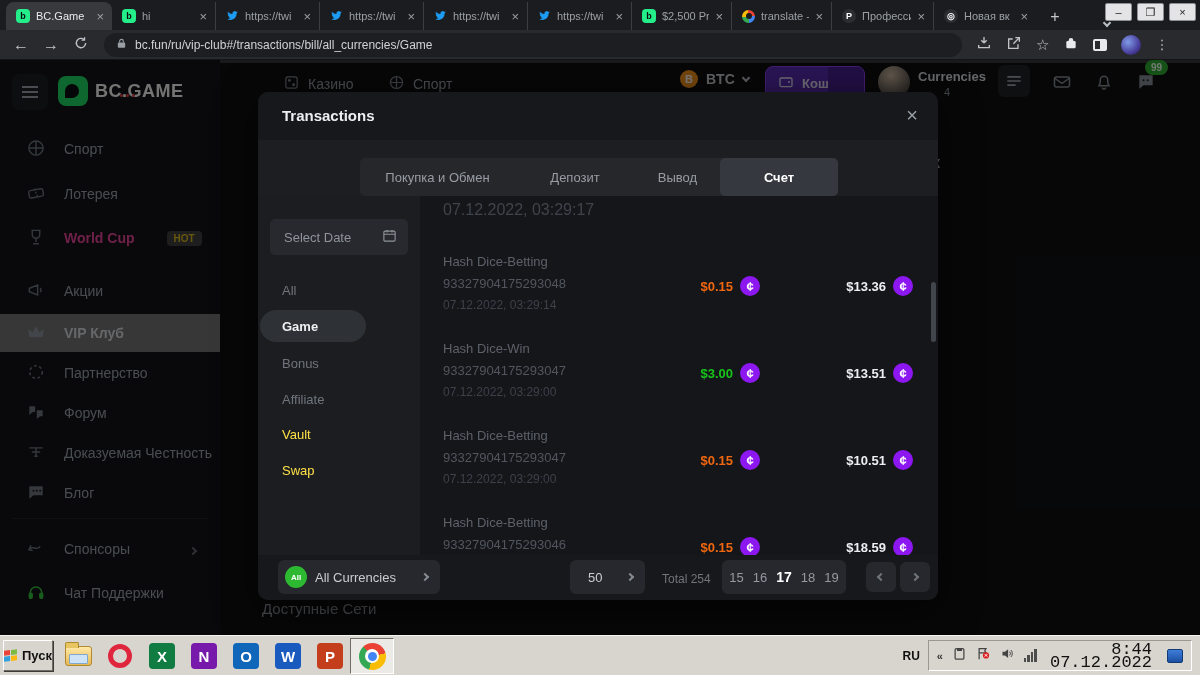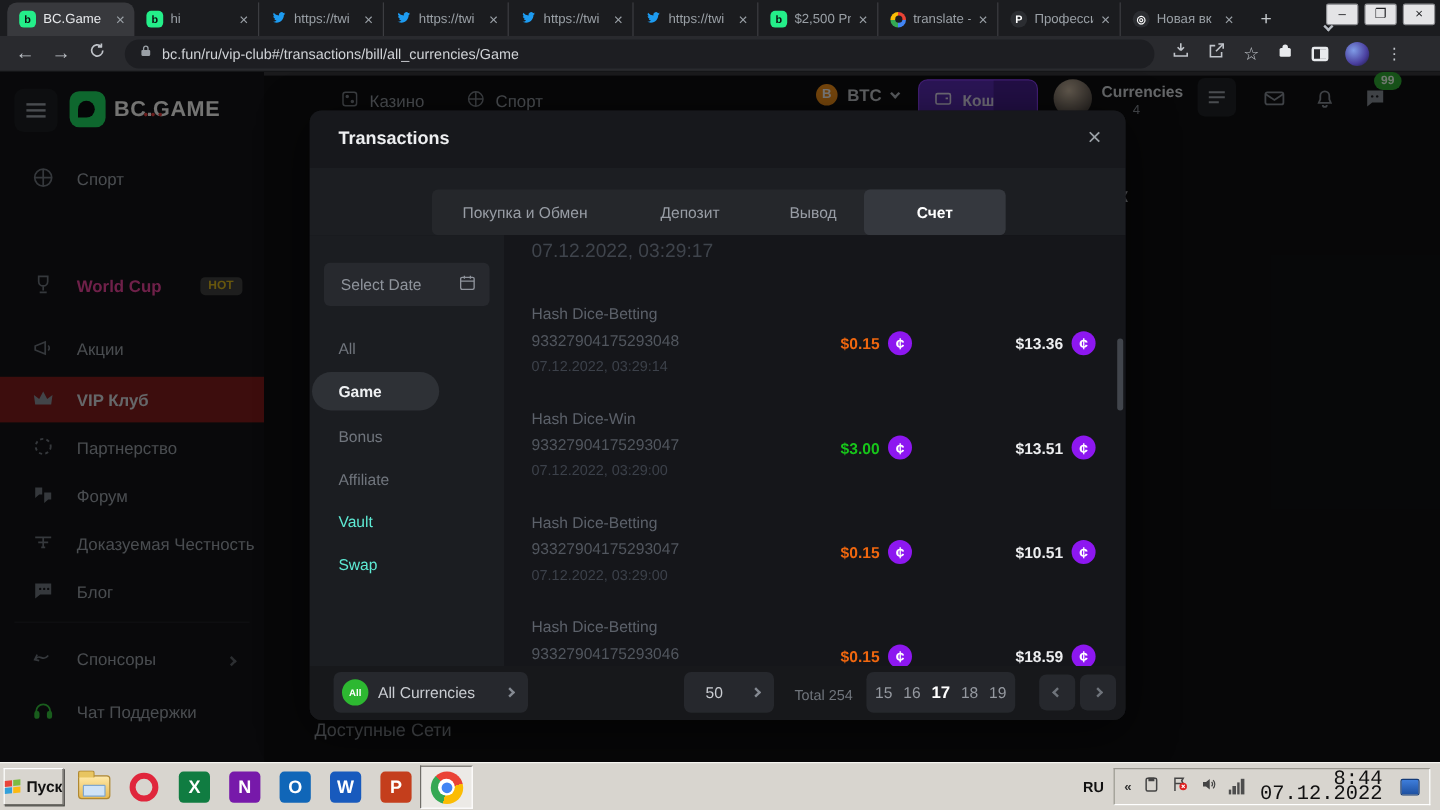--- a/index.html
+++ b/index.html
@@ -50,21 +50,21 @@
   .hamb-bars { width:16px; height:2px; background:#9aa0a8; box-shadow:0 5px 0 #9aa0a8, 0 -5px 0 #9aa0a8; }
   .logo { position:absolute; left:58px; top:16px; display:flex; align-items:center; gap:7px; }
   .logomark { width:30px; height:30px; background:#1ed760; border-radius:8px; position:relative; }
   .logomark::after { content:""; position:absolute; left:7px; top:8px; width:14px; height:14px; background:#0c0d0f; border-radius:50% 50% 50% 0; }
   .logotext { color:#f2f2f0; font-weight:800; font-size:18px; letter-spacing:.5px; }
   .logodots { position:absolute; left:120px; top:34px; display:flex; gap:3px; }
   .logodots i { width:3px; height:3px; background:#e03c3c; border-radius:50%; }
 
   .sitem { position:absolute; left:0; width:220px; height:38px; display:flex; align-items:center; padding-left:26px; gap:18px; color:#9aa0a8; font-size:14px; }
   .sitem svg { width:20px; height:20px; flex:none; }
-  .sitem.active { background:#7f1d1d; }
+  .sitem.active { background:#737373; }
   .sitem .hot { font-size:10px; font-weight:bold; color:#d8b41c; background:#404040; border-radius:4px; padding:2px 7px; margin-left:14px; }
   .sitem .schev { position:absolute; right:24px; }
   .sdivider { position:absolute; left:12px; width:196px; height:1px; background:#222429; }
 
   .siteheader { position:absolute; left:220px; top:0; width:980px; height:46px; z-index:1; }
   .shlink { position:absolute; top:14px; display:flex; align-items:center; gap:8px; color:#9aa0a8; font-size:14px; }
   .shlink svg { width:17px; height:17px; }
   .btcsel { position:absolute; left:460px; top:10px; display:flex; align-items:center; gap:8px; color:#c9ccd1; font-size:14px; font-weight:bold; }
   .btccoin { width:18px; height:18px; border-radius:50%; background:#f7931a; color:#fff; font-size:11px; font-weight:bold; display:flex; align-items:center; justify-content:center; }
   .walletbtn { position:absolute; left:545px; top:6px; width:100px; height:34px; background:#5a2db4; border:1px solid #8a3ff2; border-radius:8px; display:flex; align-items:center; gap:8px; padding-left:12px; color:#e6e0f5; font-size:13px; font-weight:bold; overflow:hidden; }
@@ -95,21 +95,21 @@
   .mtabs { position:absolute; left:102px; top:18px; width:478px; height:38px; background:#25272b; border-radius:5px; display:flex; }
   .mtab { display:flex; align-items:center; justify-content:center; color:#989da5; font-size:13px; }
   .mtab.active { background:#35383e; border-radius:5px; color:#fff; font-weight:bold; }
 
   .mleft { position:absolute; left:0; top:104px; bottom:45px; width:162px; background:#1b1d21; }
   .seldate { position:absolute; left:12px; top:23px; width:138px; height:36px; background:#27292e; border-radius:5px; display:flex; align-items:center; justify-content:space-between; padding:0 11px 0 14px; color:#8f949c; font-size:13px; }
   .seldate svg { width:15px; height:15px; }
   .fitem { position:absolute; left:24px; color:#70757d; font-size:13px; }
   .fpill { position:absolute; left:2px; top:114px; width:106px; height:32px; background:#2e3136; border-radius:16px; }
   .fitem.on { color:#eef0f2; font-weight:bold; }
-  .fitem.dim2 { color:#5eead4; }
+  .fitem.dim2 { color:#fde047; }
 
   .mlist { position:absolute; left:162px; top:104px; right:0; bottom:45px; background:#15161a; }
   .pdate { position:absolute; left:23px; top:5px; color:#3f444c; font-size:16px; }
   .trow { position:absolute; left:23px; right:25px; height:87px; }
   .rt { color:#5c616a; font-size:13px; }
   .ri { color:#51565e; font-size:13px; margin-top:7px; }
   .rd { color:#3c414a; font-size:12px; margin-top:7px; }
   .amt { position:absolute; right:153px; top:22px; display:flex; align-items:center; gap:7px; font-size:13px; font-weight:bold; }
   .bal { position:absolute; right:0; top:22px; display:flex; align-items:center; gap:7px; color:#edeef0; font-size:13px; font-weight:bold; }
   .coin { width:20px; height:20px; border-radius:50%; background:#8d17f0; color:#fff; font-size:13px; font-weight:bold; display:flex; align-items:center; justify-content:center; }
@@ -277,20 +277,27 @@
           <i></i>
         </div>
 
       <div class="sitem" style="top:70px">
         <span><svg viewBox="0 0 24 24" fill="none" stroke="#6f757e" stroke-width="1.7">
               <circle cx="12" cy="12" r="8.5"></circle>
               <path d="M3.5 12h17M12 3.5v17"></path>
             </svg></span>
         <span>Спорт</span>
       </div>
+      <div class="sitem" style="top:115px">
+        <span><svg viewBox="0 0 24 24" fill="none" stroke="#6f757e" stroke-width="1.7">
+              <rect x="3.5" y="8" width="17" height="9" rx="2" transform="rotate(-10 12 12)"></rect>
+              <path d="M11 6.5l2 10" transform="rotate(-10 12 12)" stroke-dasharray="2 2"></path>
+            </svg></span>
+        <span>Лотерея</span>
+      </div>
       <div class="sitem" style="top:159px">
         <span><svg viewBox="0 0 24 24" fill="none" stroke="#6f757e" stroke-width="1.7">
               <path d="M7.5 4h9v5a4.5 4.5 0 0 1-9 0zM12 13.5V18M8.5 20h7"></path>
             </svg></span>
         <span style="color:#e8449a;font-weight:bold">World Cup</span>
         <span class="hot">HOT</span>
       </div>
       <div class="sitem" style="top:212px">
         <span><svg viewBox="0 0 24 24" fill="none" stroke="#6f757e" stroke-width="1.7">
               <path d="M4 10v4l10 4V6zM17 9.5a3.5 3.5 0 0 1 0 5"></path>

